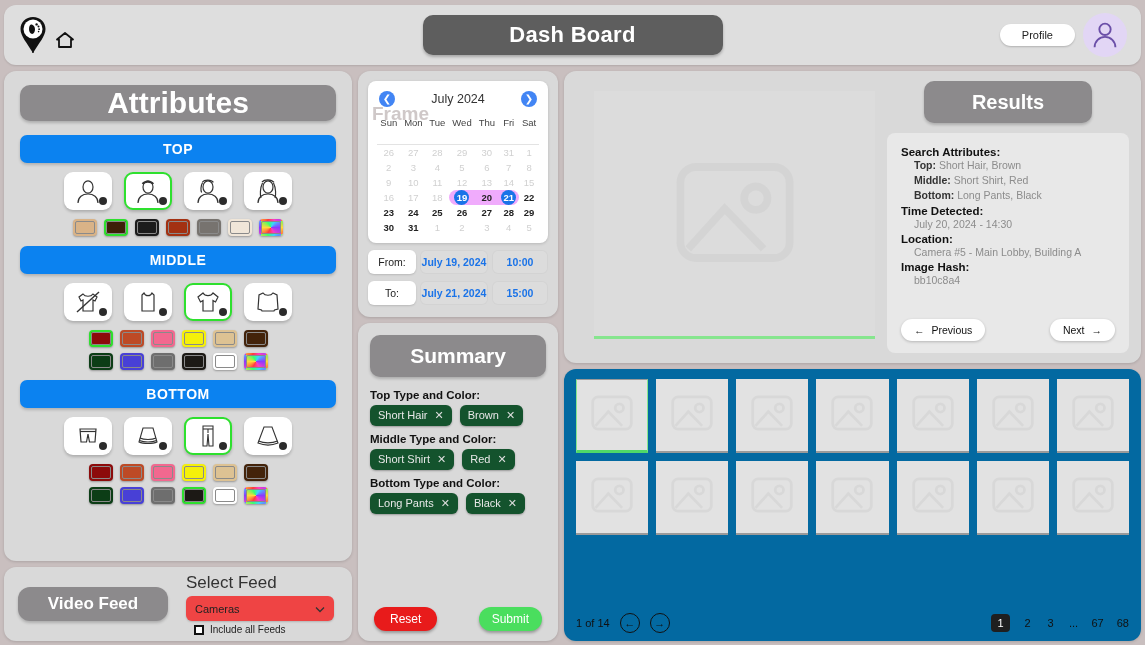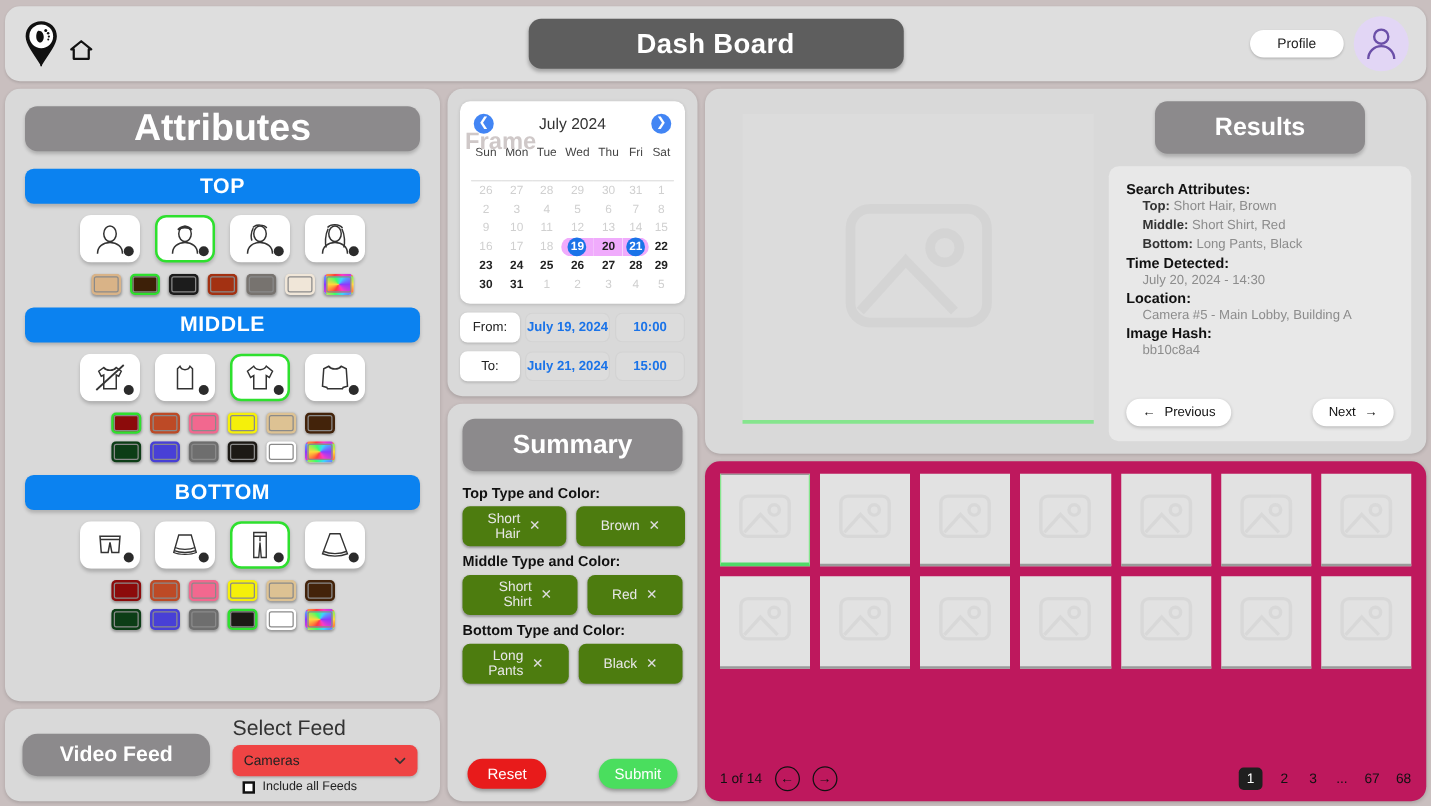--- a/index.html
+++ b/index.html
@@ -53,21 +53,21 @@
     font-size: 21px; font-weight: bold;
     box-shadow: 0 2px 3px rgba(0,0,0,.2);
   }
 
   
   .attributes { flex: 1; padding: 14px 16px 8px; display: flex; flex-direction: column; }
   .attributes .gray-head { height: 36px; font-size: 30px; margin-bottom: 14px; }
   .section-head {
     background: #0b82f0; color: #fff; border-radius: 7px; height: 28px;
     display: flex; align-items: center; justify-content: center;
-    font-size: 17px; font-weight: bold; letter-spacing: .5px;
+    font-size: 14px; font-weight: bold; letter-spacing: .5px;
     box-shadow: 0 2px 3px rgba(0,0,0,.18);
     margin-bottom: 9px;
   }
   .icon-row { display: flex; justify-content: center; gap: 12px; margin-bottom: 9px; }
   .icon-tile {
     width: 48px; height: 38px; background: #fff; border-radius: 9px;
     border: 2px solid transparent; position: relative;
     display: flex; align-items: center; justify-content: center;
     box-shadow: 0 2px 3px rgba(0,0,0,.2);
   }
@@ -156,22 +156,22 @@
   }
   .rr-date { flex: 1; }
   .rr-time { width: 56px; }
 
   
   .summary { flex: 1; padding: 12px 12px 10px; display: flex; flex-direction: column; }
   .summary .gray-head { font-size: 21px; height: 42px; margin-bottom: 12px; }
   .sum-label { font-size: 11.5px; font-weight: bold; color: #111; margin-bottom: 4px; }
   .chips { display: flex; gap: 8px; margin-bottom: 7px; }
   .chip {
-    background: #4d7c0f; color: #e8e8e8; border-radius: 6px;
-    padding: 4px 20px; font-size: 11px; display: flex; align-items: center; gap: 7px;
+    background: #14532d; color: #e8e8e8; border-radius: 6px;
+    padding: 4px 8px; font-size: 11px; display: flex; align-items: center; gap: 7px;
     box-shadow: 0 1px 2px rgba(0,0,0,.3);
     text-align: right;
   }
   .chip .x { font-size: 11px; color: #ddd; }
   .sum-actions { margin-top: auto; display: flex; justify-content: space-between; align-items: center; padding: 2px 4px 0; }
   .btn-reset {
     background: #e81b1b; color: #fff; border-radius: 12px; padding: 5px 16px;
     font-size: 12px; box-shadow: 0 2px 3px rgba(0,0,0,.3);
   }
   .btn-submit {
@@ -196,21 +196,21 @@
   .res-key { font-size: 11.5px; font-weight: bold; color: #111; margin-top: 1px; }
   .res-sub { font-size: 10.5px; color: #8c8c8c; padding-left: 13px; line-height: 1.45; }
   .res-sub b { color: #333; }
   .res-nav { display: flex; justify-content: space-between; margin-top: auto; padding-top: 8px; }
   .nav-btn {
     background: #fff; border-radius: 13px; padding: 5px 13px; font-size: 10.5px; color: #111;
     box-shadow: 0 1px 3px rgba(0,0,0,.22); display: flex; align-items: center; gap: 7px;
   }
 
   
-  .thumbs { flex: 1; padding: 10px 12px 8px; display: flex; flex-direction: column; background: #be185d; }
+  .thumbs { flex: 1; padding: 10px 12px 8px; display: flex; flex-direction: column; background: #0369a1; }
   .thumb-grid { display: grid; grid-template-columns: repeat(7, 1fr); gap: 8px; }
   .thumb {
     height: 74px; background: #e2e2e2; border-bottom: 2px solid #9a9a9a;
     display: flex; align-items: center; justify-content: center;
   }
   .thumb.sel { border: 1px solid #86e58e; border-top-color:#9a9a9a; border-bottom: 3px solid #4fd968; }
   .thumb svg { width: 46px; height: 42px; opacity: .5; }
   .pager { display: flex; align-items: center; margin-top: auto; padding-top: 8px; }
   .pager-left { display: flex; align-items: center; gap: 10px; }
   .pg-count { font-size: 11px; color: #111; }

